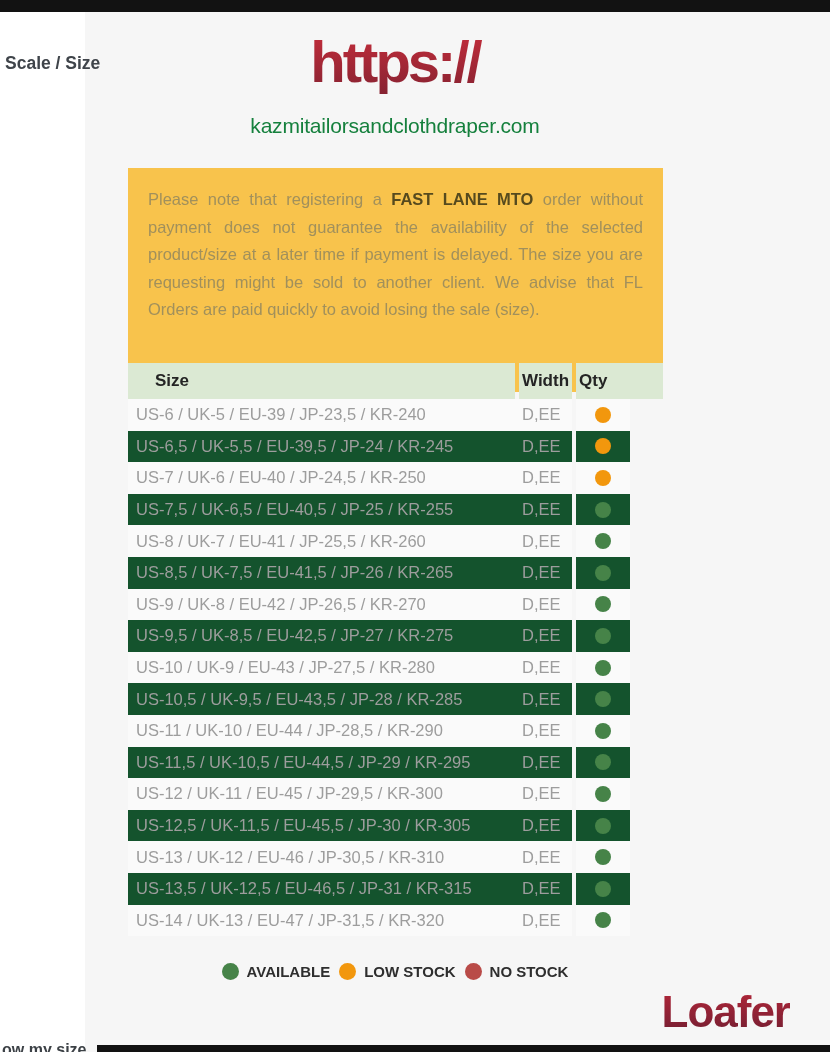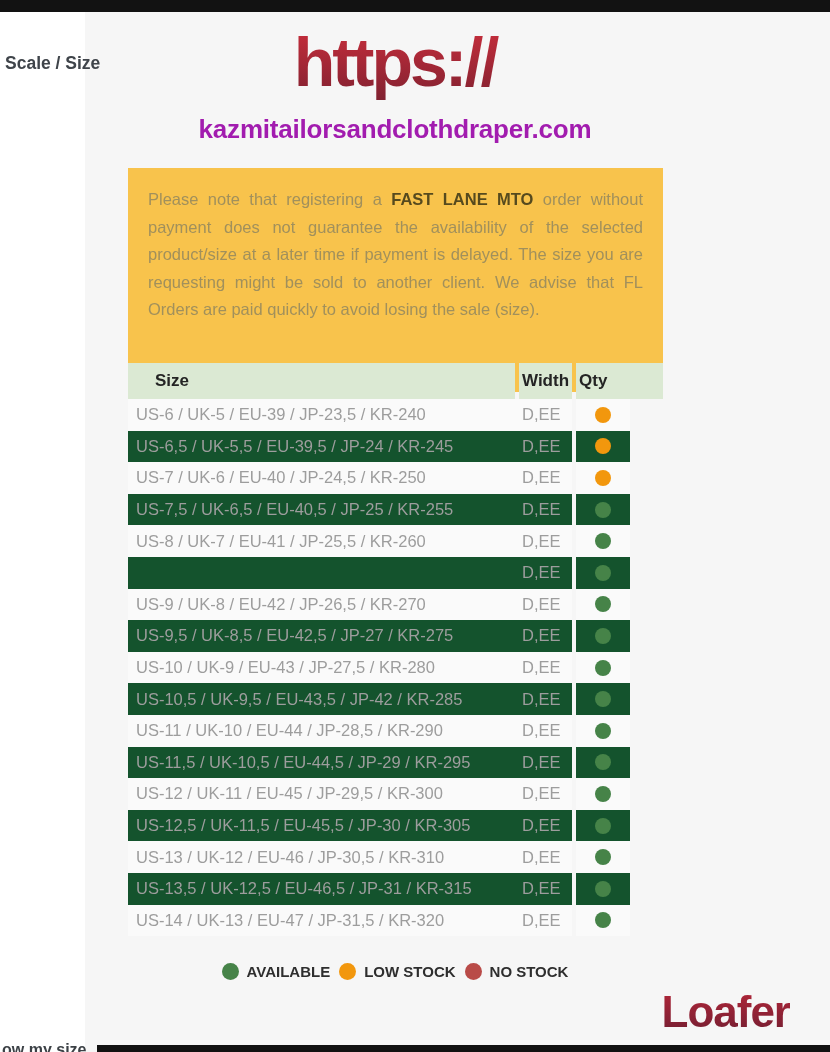--- a/index.html
+++ b/index.html
@@ -6,25 +6,25 @@
   .page{position:relative;width:830px;height:1052px;background:#ffffff;overflow:hidden;
         font-family:"Liberation Sans","DejaVu Sans",sans-serif;}
   .panel{position:absolute;left:85px;top:12px;right:0;bottom:0;background:#f6f6f6;}
   .top-bar{position:absolute;left:0;top:0;width:830px;height:12px;background:#121212;}
   .bottom-bar{position:absolute;left:97px;top:1045px;right:0;height:7px;background:#121212;}
 
   .scale-size{position:absolute;left:5px;top:53px;font-size:17.5px;font-weight:700;color:#3f444a;}
 
   .center-col{position:absolute;left:0;top:0;width:790px;height:170px;}
   .proto{position:absolute;left:0;top:10px;width:100%;text-align:center;
-         font-size:68px;line-height:104px;font-weight:800;letter-spacing:-3px;
+         font-size:58px;line-height:104px;font-weight:800;letter-spacing:-3px;
          background:linear-gradient(180deg,#c92e3c 15%,#78202f 95%);
          -webkit-background-clip:text;background-clip:text;color:transparent;}
   .domain{position:absolute;left:0;top:114px;width:100%;text-align:center;
-          font-size:26px;font-weight:700;color:#a21caf;letter-spacing:-0.2px;}
+          font-size:21px;font-weight:400;color:#15803d;letter-spacing:-0.2px;}
   .subtitle{position:absolute;left:0;top:142px;width:100%;text-align:center;
             font-size:14.5px;font-weight:700;color:#1f1f1f;letter-spacing:0.2px;margin-top:48px;}
 
   .notice{position:absolute;left:128px;top:168px;width:535px;height:224px;box-sizing:border-box;
           background:#f8c34c;border-radius:0;padding:18px 20px;
           font-size:16.5px;line-height:27.5px;color:#a1905c;text-align:justify;}
   .notice b{color:#564a1e;font-weight:700;}
 
   .size-table{position:absolute;left:128px;top:363px;width:535px;}
   .t-header{display:grid;grid-template-columns:387px 53px 87px;column-gap:4px;height:36px;}
@@ -119,20 +119,21 @@
     <div class="main">
       <span class="size-text">US-8 / UK-7 / EU-41 / JP-25,5 / KR-260</span>
       <span class="width-text">D,EE</span>
     </div>
     <div class="qty">
       <span class="dot" style="background: rgb(70, 131, 72);"></span>
     </div>
   </div>
         <div class="t-row even">
     <div class="main">
+      <span class="size-text">US-8,5 / UK-7,5 / EU-41,5 / JP-26 / KR-265</span>
       <span class="width-text">D,EE</span>
     </div>
     <div class="qty">
       <span class="dot" style="background: rgb(70, 131, 72);"></span>
     </div>
   </div>
         <div class="t-row odd">
     <div class="main">
       <span class="size-text">US-9 / UK-8 / EU-42 / JP-26,5 / KR-270</span>
       <span class="width-text">D,EE</span>
@@ -154,21 +155,21 @@
     <div class="main">
       <span class="size-text">US-10 / UK-9 / EU-43 / JP-27,5 / KR-280</span>
       <span class="width-text">D,EE</span>
     </div>
     <div class="qty">
       <span class="dot" style="background: rgb(70, 131, 72);"></span>
     </div>
   </div>
         <div class="t-row even">
     <div class="main">
-      <span class="size-text">US-10,5 / UK-9,5 / EU-43,5 / JP-42 / KR-285</span>
+      <span class="size-text">US-10,5 / UK-9,5 / EU-43,5 / JP-28 / KR-285</span>
       <span class="width-text">D,EE</span>
     </div>
     <div class="qty">
       <span class="dot" style="background: rgb(70, 131, 72);"></span>
     </div>
   </div>
         <div class="t-row odd">
     <div class="main">
       <span class="size-text">US-11 / UK-10 / EU-44 / JP-28,5 / KR-290</span>
       <span class="width-text">D,EE</span>

